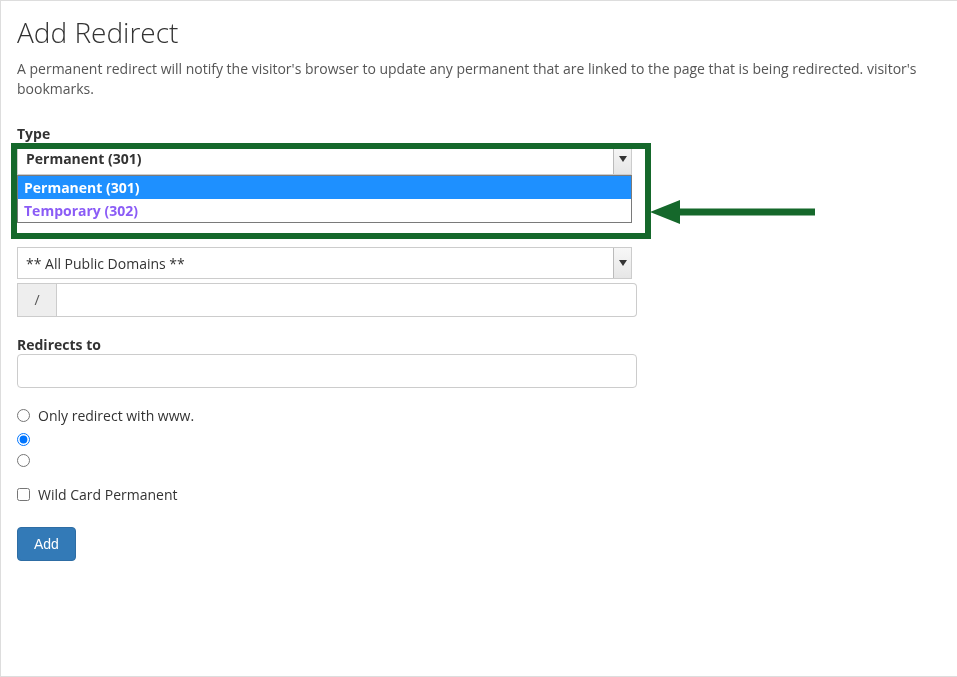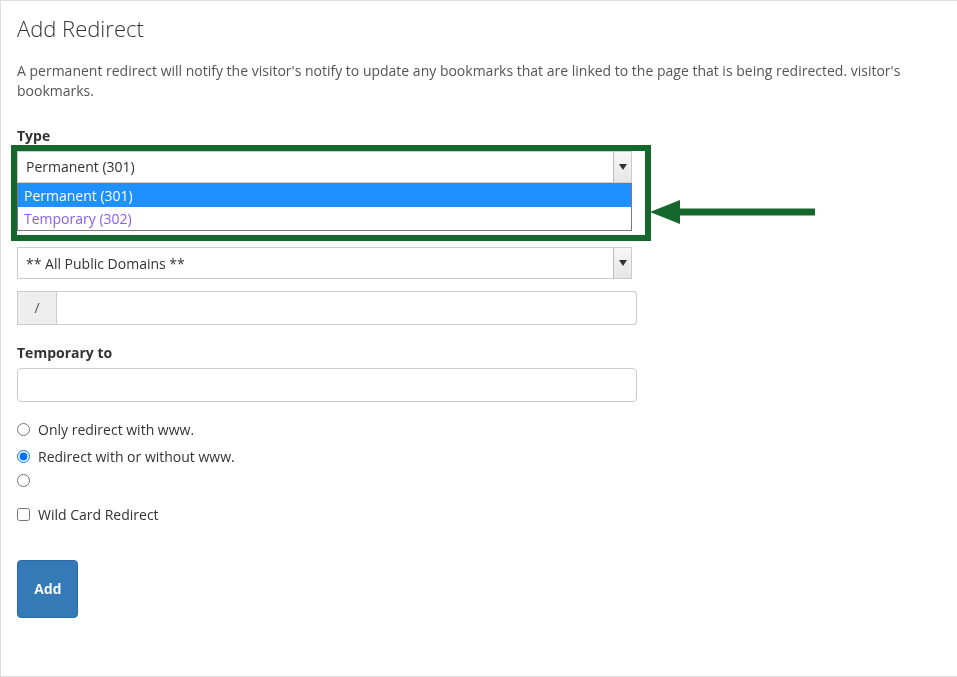--- a/index.html
+++ b/index.html
@@ -13,37 +13,36 @@
       overflow: hidden;
     }
     .panel {
       border: 1px solid #ddd;
       border-right: none;
       padding: 12px 16px 20px 16px;
       height: 100%;
       position: relative;
     }
     .page-title {
-      font-size: 22px;
+      font-size: 28px;
       font-weight: 300;
       color: #333;
-      margin-bottom: 18px;
+      margin-bottom: 8px;
     }
     .desc {
       font-size: 14px;
       color: #555;
       line-height: 1.45;
       margin-bottom: 24px;
     }
     .form-group { margin-bottom: 18px; position: relative; }
     .label {
       font-weight: 700;
       font-size: 14px;
       color: #333;
-      margin-bottom: 6px;
       display: block;
     }
     .select-box {
       width: 615px;
       height: 32px;
       border: 1px solid #ccc;
       background: #fff;
       display: flex;
       align-items: center;
       padding: 0 8px;
@@ -137,40 +136,39 @@
       color: #333;
     }
     .radio-row input, .check-row input {
       margin-right: 8px;
     }
     .btn-primary {
       background: #337ab7;
       color: #fff;
       border: 1px solid #2e6da4;
       border-radius: 4px;
-      padding: 20px 16px;
+      padding: 8px 16px;
       font-size: 14px;
       cursor: pointer;
-      margin-top: 28px;
-      font-weight: bold;
-    }
-    .type-wrapper { position: relative; width: 615px; }
+      margin-top: 15px;
+    }
+    .type-wrapper { position: relative; width: 615px; font-weight: bold; }
     .domain-spacer { height: 50px; }
     .domain-select-positioned {
       position: absolute;
       top: 246px;
       left: 16px;
     }
   </style>
 </head>
 <body>
 
 <div class="panel">
   <h1 class="page-title">Add Redirect</h1>
-  <p class="desc">A permanent redirect will notify the visitor's notify to update any bookmarks that are linked to the page that is being redirected. visitor's bookmarks.</p>
+  <p class="desc">A permanent redirect will notify the visitor's browser to update any permanent that are linked to the page that is being redirected. visitor's bookmarks.</p>
 
   
   <div class="form-group">
     <span class="label">Type</span>
     <div class="type-wrapper">
       <div class="select-box">
         <span>Permanent (301)</span>
         <div class="select-arrow">
           <svg width="8" height="6" viewBox="0 0 8 6">
               <polygon points="0,0 8,0 4,6" fill="#333"></polygon>
@@ -204,43 +202,42 @@
   
   <div class="form-group">
     <div class="input-group">
       <div class="slash-prefix">/</div>
       <input type="text" class="text-input" style="">
     </div>
   </div>
 
   
   <div class="form-group">
-    <span class="label">Temporary to</span>
+    <span class="label">Redirects to</span>
     <input type="text" class="text-input-full" style="">
   </div>
 
   
   <div class="form-group">
     <label class="radio-row">
       <input type="radio" name="www" style="">
       <span>Only redirect with www.</span>
     </label>
     <label class="radio-row">
       <input type="radio" name="www" checked="" style="">
-      <span>Redirect with or without www.</span>
     </label>
     <label class="radio-row">
       <input type="radio" name="www" style="">
     </label>
   </div>
 
   
   <label class="check-row">
     <input type="checkbox" style="">
-    <span>Wild Card Redirect</span>
+    <span>Wild Card Permanent</span>
   </label>
 
   <button class="btn-primary">Add</button>
 </div>
 
 <div class="arrow-annot">
   <svg width="170" height="30" viewBox="0 0 170 30">
     <line x1="25" y1="15" x2="165" y2="15" stroke="#15682b" stroke-width="7"></line>
     <polygon points="0,15 30,3 30,27" fill="#15682b"></polygon>
   </svg>

